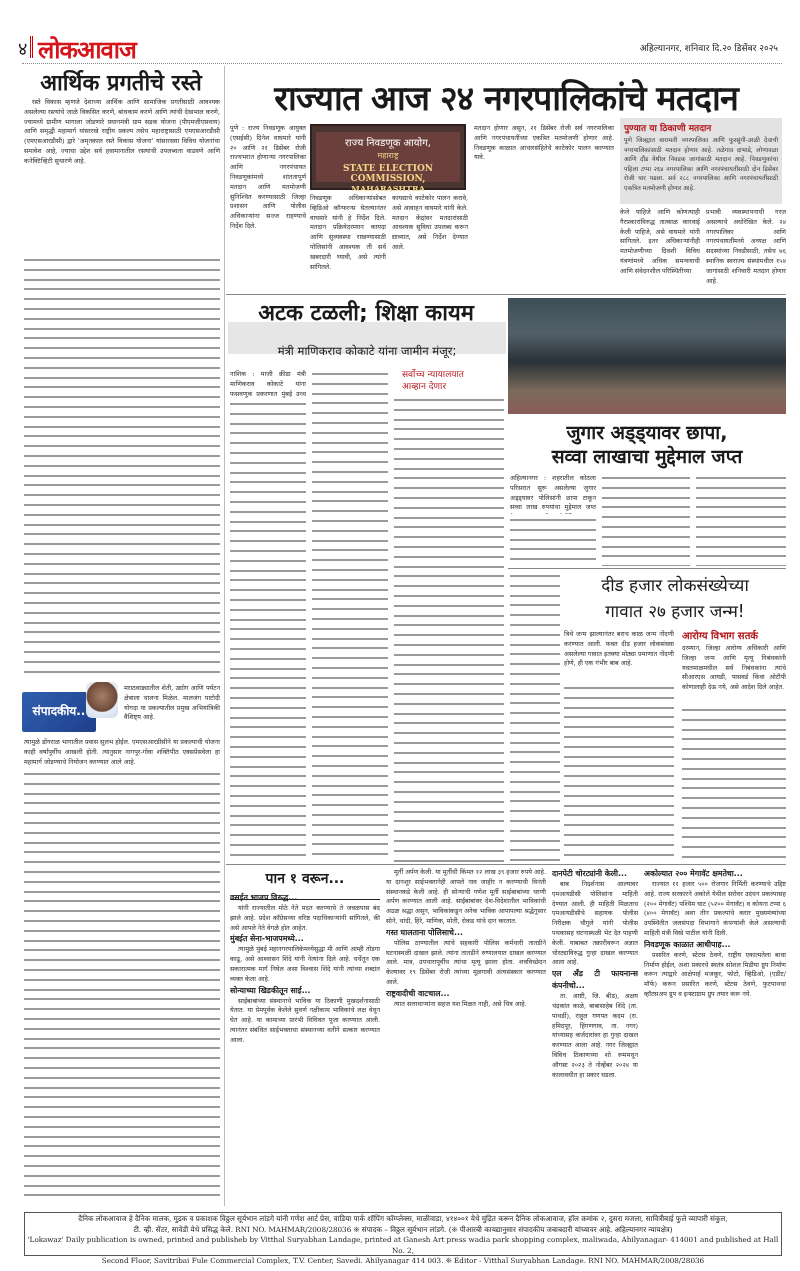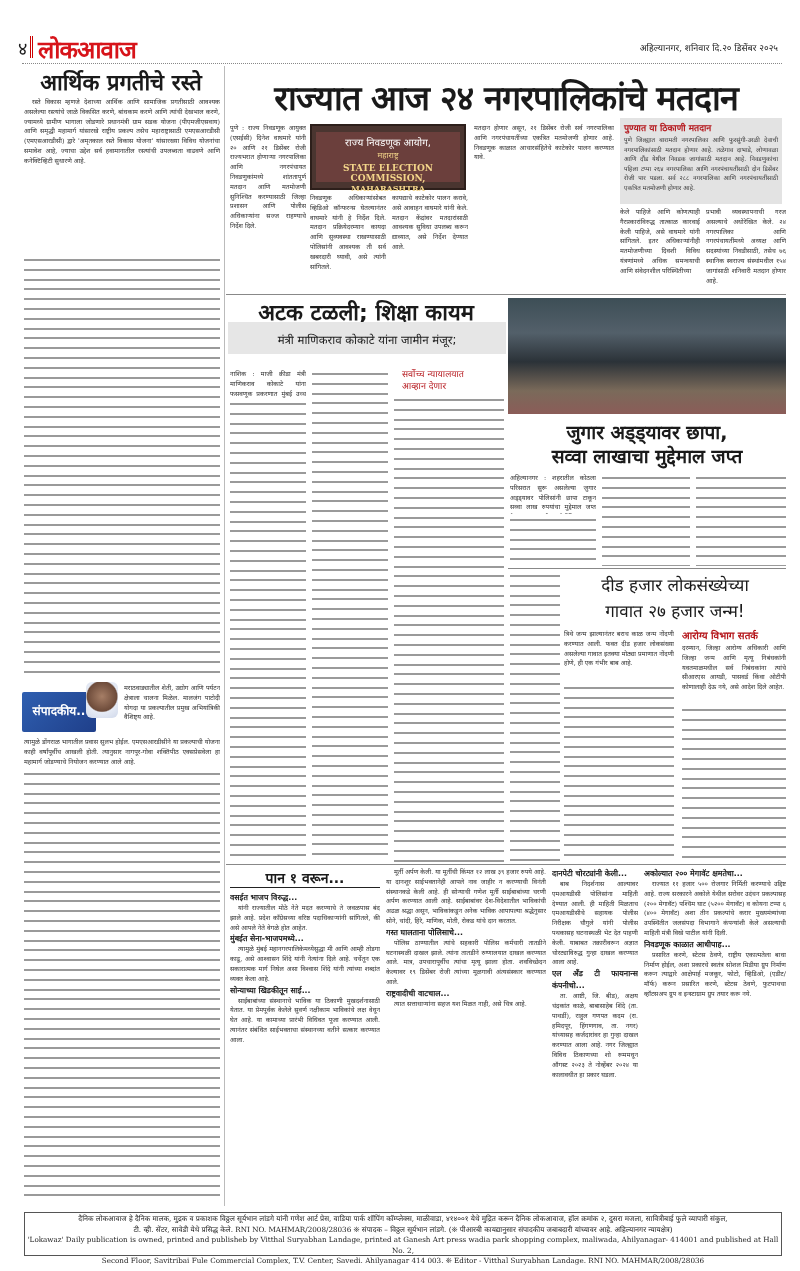--- a/index.html
+++ b/index.html
@@ -19,29 +19,29 @@
   .photo-sec { left: 310px; top: 124px; width: 156px; height: 66px; background: #4a3530; border: 2px solid #2d1f1b; }
   .sec-inner { position: absolute; left: 4px; top: 6px; right: 4px; bottom: 6px; background: #6b3f3c; color: #f3d58a; font-family: "DejaVu Sans", sans-serif; text-align: center; }
   .sec-inner .mr { font-size: 10px; color: #fff; margin-top: 3px; }
   .sec-inner .mr2 { font-size: 8px; color: #f3d58a; }
   .sec-inner .en { font-size: 9px; font-weight: bold; color: #f3d58a; font-family: "DejaVu Serif", serif; margin-top: 3px; }
   .sec-inner .en2 { font-size: 8px; font-weight: bold; color: #f3d58a; font-family: "DejaVu Serif", serif; }
   .box-poll { left: 620px; top: 118px; width: 162px; height: 86px; background: #e3e3e3; }
   .box-poll .t { color: #b5171c; font-size: 9px; font-weight: bold; padding: 3px 4px 1px; font-family: "DejaVu Sans", sans-serif; }
   .box-poll .b { font-size: 6.2px; line-height: 9.6px; padding: 0 4px; color: #333; text-align: justify; }
   .h-atak { left: 226px; top: 296px; width: 280px; text-align: center; font-size: 22px; font-weight: bold; font-family: "DejaVu Sans", sans-serif; }
-  .sub-atak { left: 228px; top: 322px; width: 278px; height: 32px; background: #e6e6e6; text-align: center; font-size: 11.5px; line-height: 19px; padding-top: 9px; font-family: "DejaVu Sans", sans-serif; }
+  .sub-atak { left: 228px; top: 322px; width: 278px; height: 32px; background: #e6e6e6; text-align: center; font-size: 11.5px; line-height: 19px; padding-top: 20px; font-family: "DejaVu Sans", sans-serif; }
   .red-sub { color: #b5171c; font-size: 9px; font-family: "DejaVu Sans", sans-serif; line-height: 12px; }
   .photo-gamb { left: 508px; top: 298px; width: 278px; height: 116px; background: linear-gradient(180deg, #3d4e56 0%, #53606a 30%, #2b3238 55%, #7a6a5a 80%, #8b5c58 100%); }
   .h-gamb { left: 510px; top: 420px; width: 274px; text-align: center; font-size: 19px; font-weight: bold; line-height: 24px; font-family: "DejaVu Sans", sans-serif; }
   .h-dedh { left: 564px; top: 572px; width: 222px; text-align: center; font-size: 17px; line-height: 26px; font-family: "DejaVu Sans", sans-serif; }
   .h-health { color: #b5171c; font-size: 10px; font-weight: bold; font-family: "DejaVu Sans", sans-serif; }
   .editorial-logo { left: 22px; top: 692px; width: 74px; height: 40px; background: linear-gradient(135deg, #2f5fb0, #1f3f8a); color: #fff; font-size: 12px; font-weight: bold; text-align: center; line-height: 38px; font-family: "DejaVu Sans", sans-serif; border-radius: 2px; }
   .ink-pot { left: 86px; top: 682px; width: 32px; height: 36px; background: radial-gradient(circle at 50% 40%, #a67e66 0%, #6d4b3a 55%, #e6ebf5 60%, #d0d8ea 100%); border-radius: 6px; }
-  .h-page1 { left: 230px; top: 868px; width: 150px; text-align: center; font-size: 14px; font-weight: bold; font-family: "DejaVu Sans", sans-serif; border-bottom: 1px solid #222; padding-bottom: 0; }
+  .h-page1 { left: 230px; top: 868px; width: 150px; text-align: center; font-size: 14px; font-weight: bold; font-family: "DejaVu Sans", sans-serif; border-bottom: 1px solid #222; padding-bottom: 12px; }
   .subhead { font-size: 7.8px; font-weight: bold; line-height: 12px; text-indent: 0 !important; font-family: "DejaVu Sans", sans-serif; color: #222; }
   .footer { left: 24px; top: 1212px; width: 758px; height: 44px; border: 1px solid #555; text-align: center; font-size: 7.2px; line-height: 10.5px; padding-top: 1px; }
   .vrule { border-left: 1px solid #bbb; }
   .hrule { border-top: 1px solid #888; }
 </style>
 </head>
 <body>
 
 <div class="abs page-no">४</div>
 <div class="abs mast-bar"></div>

